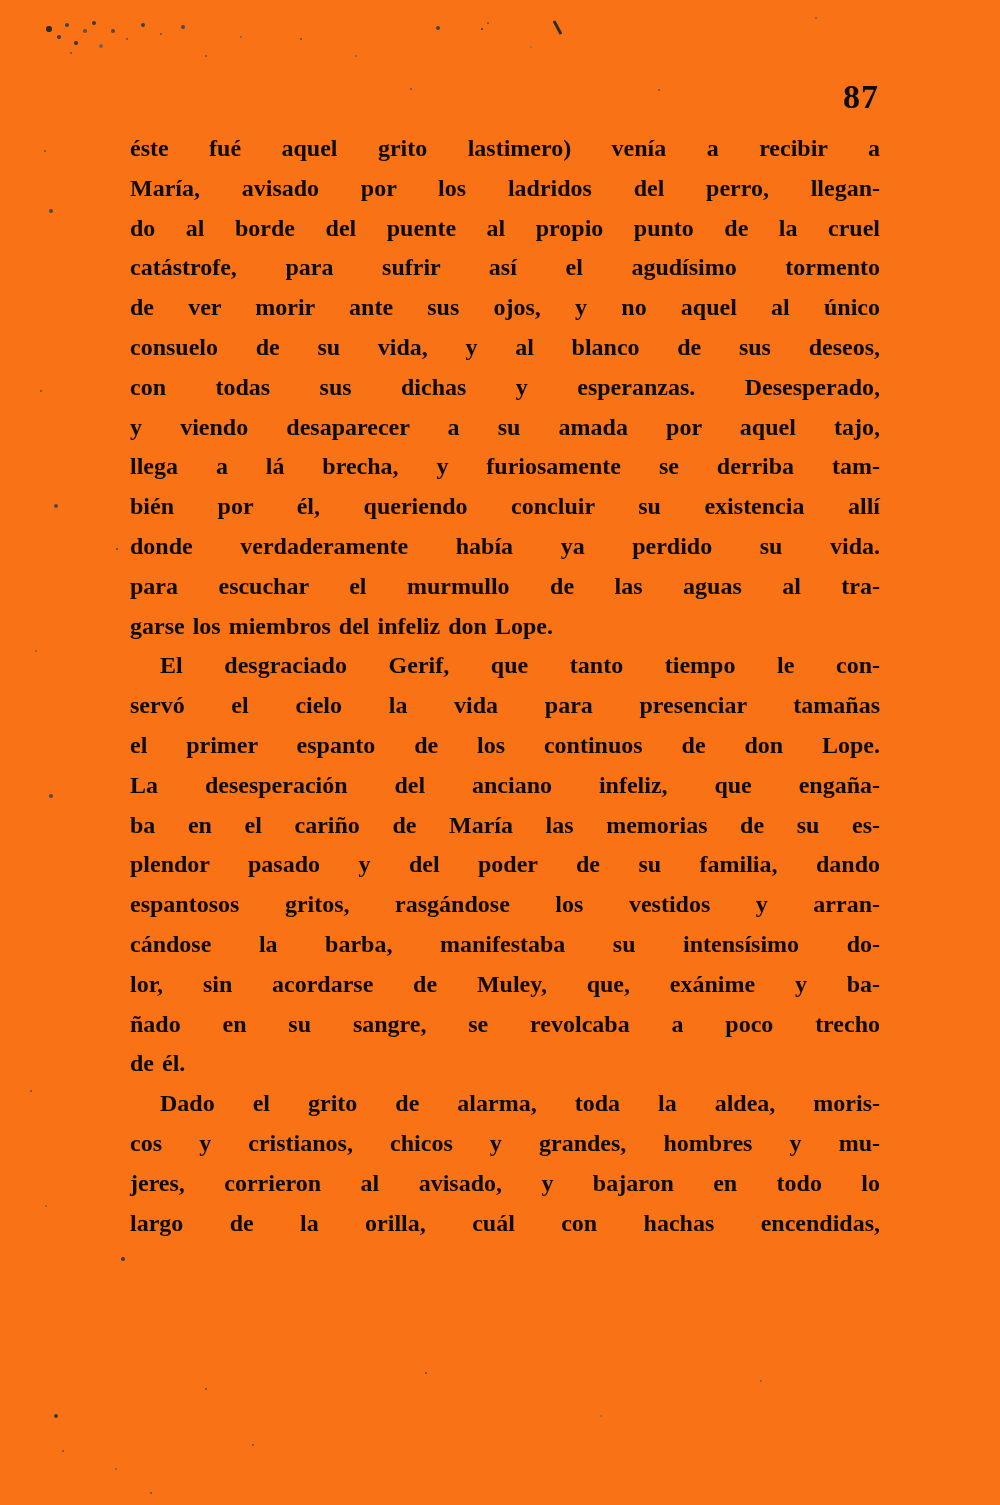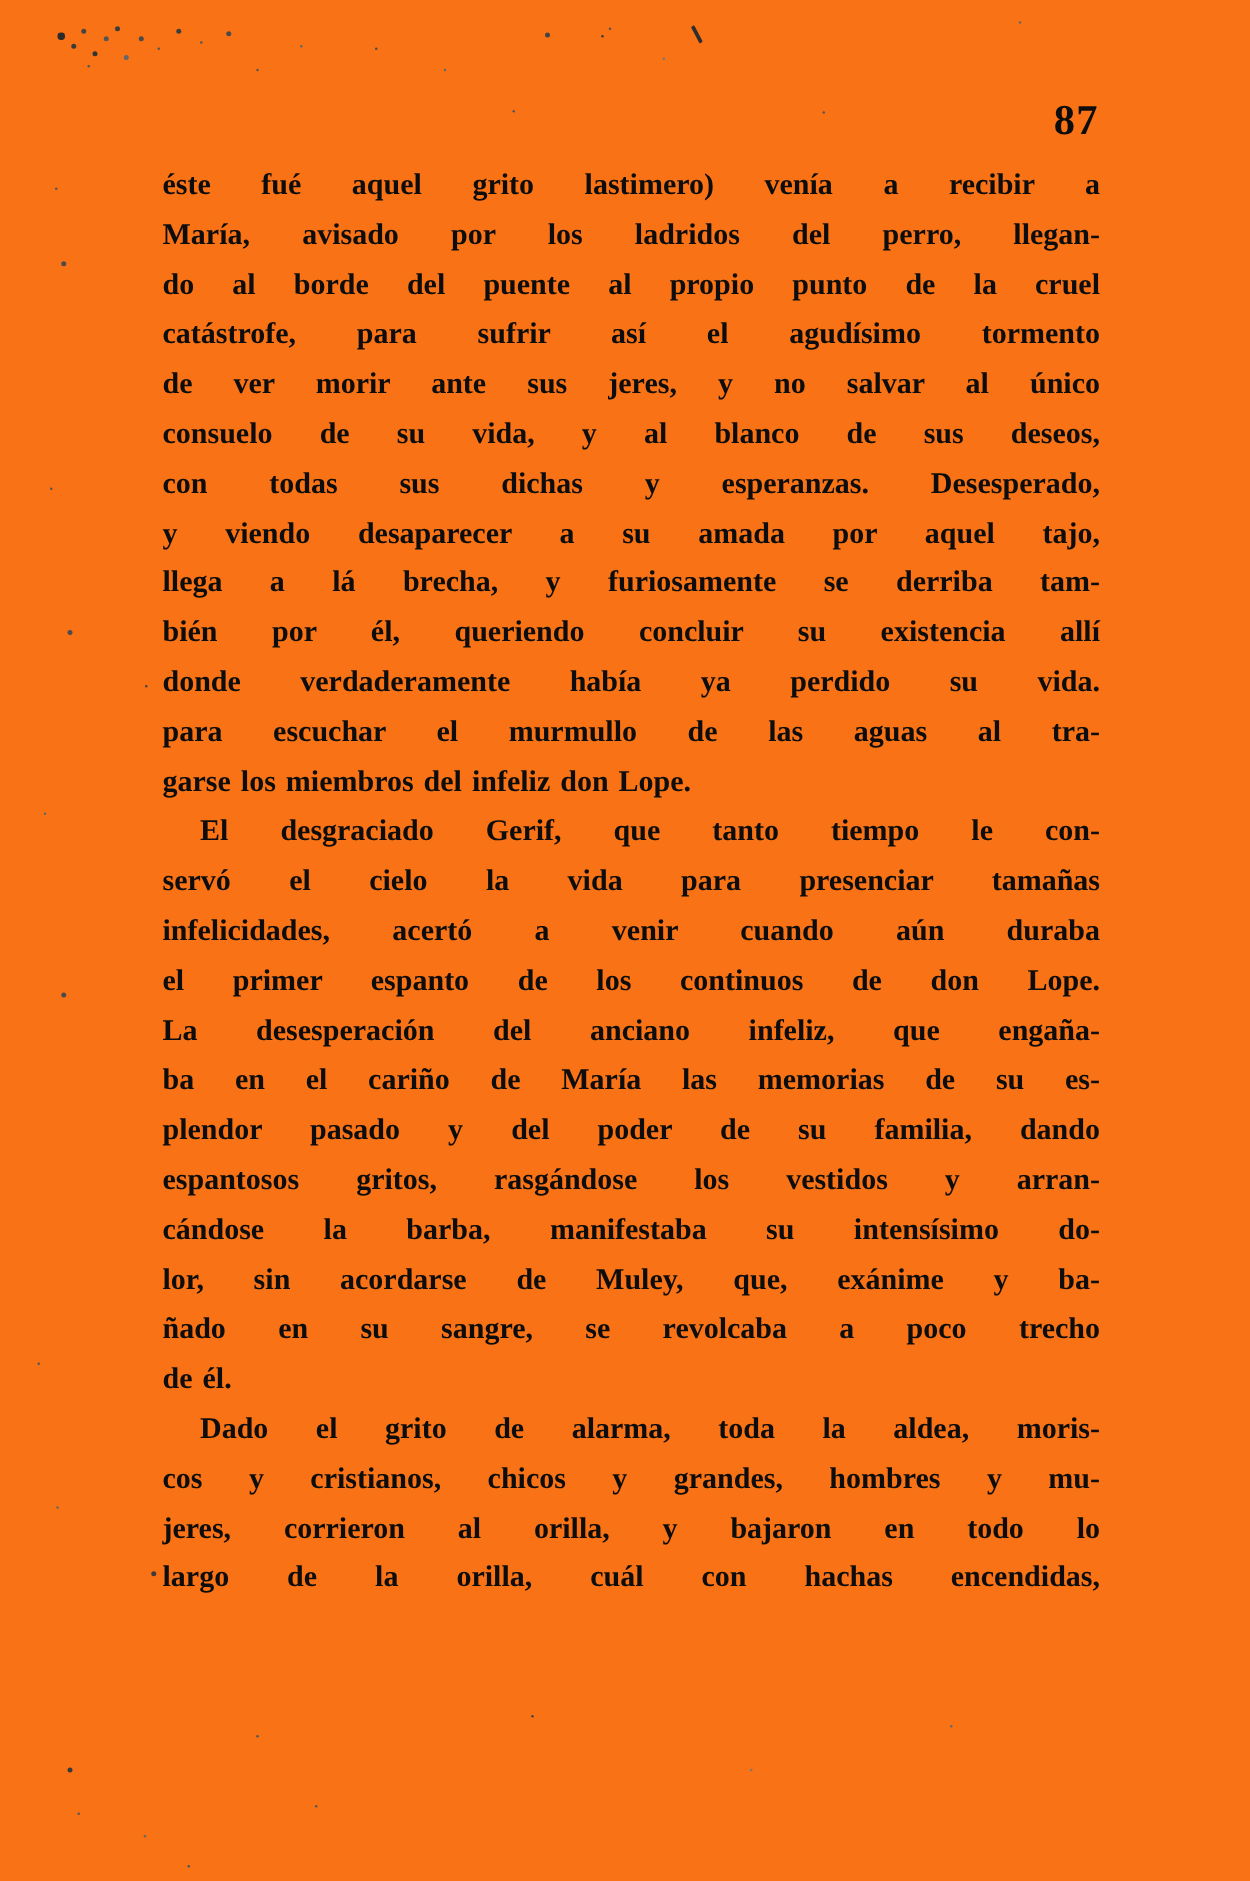--- a/index.html
+++ b/index.html
@@ -121,39 +121,38 @@
   <div class="noise"></div>
   <div class="stray-stroke"></div>
 
   <div class="page-number">87</div>
 
   <main class="text-block">
       <div class="line">éste fué aquel grito lastimero) venía a recibir a</div>
       <div class="line">María, avisado por los ladridos del perro, llegan-</div>
       <div class="line">do al borde del puente al propio punto de la cruel</div>
       <div class="line">catástrofe, para sufrir así el agudísimo tormento</div>
-      <div class="line">de ver morir ante sus jeres, y no salvar al único</div>
+      <div class="line">de ver morir ante sus ojos, y no aquel al único</div>
       <div class="line">consuelo de su vida, y al blanco de sus deseos,</div>
       <div class="line">con todas sus dichas y esperanzas. Desesperado,</div>
       <div class="line">y viendo desaparecer a su amada por aquel tajo,</div>
       <div class="line">llega a lá brecha, y furiosamente se derriba tam-</div>
       <div class="line">bién por él, queriendo concluir su existencia allí</div>
       <div class="line">donde verdaderamente había ya perdido su vida.</div>
       <div class="line">para escuchar el murmullo de las aguas al tra-</div>
       <div class="line end">garse los miembros del infeliz don Lope.</div>
       <div class="line indent">El desgraciado Gerif, que tanto tiempo le con-</div>
       <div class="line">servó el cielo la vida para presenciar tamañas</div>
-      <div class="line">infelicidades, acertó a venir cuando aún duraba</div>
       <div class="line">el primer espanto de los continuos de don Lope.</div>
       <div class="line">La desesperación del anciano infeliz, que engaña-</div>
       <div class="line">ba en el cariño de María las memorias de su es-</div>
       <div class="line">plendor pasado y del poder de su familia, dando</div>
       <div class="line">espantosos gritos, rasgándose los vestidos y arran-</div>
       <div class="line">cándose la barba, manifestaba su intensísimo do-</div>
       <div class="line">lor, sin acordarse de Muley, que, exánime y ba-</div>
       <div class="line">ñado en su sangre, se revolcaba a poco trecho</div>
       <div class="line end">de él.</div>
       <div class="line indent">Dado el grito de alarma, toda la aldea, moris-</div>
       <div class="line">cos y cristianos, chicos y grandes, hombres y mu-</div>
-      <div class="line">jeres, corrieron al orilla, y bajaron en todo lo</div>
+      <div class="line">jeres, corrieron al avisado, y bajaron en todo lo</div>
       <div class="line">largo de la orilla, cuál con hachas encendidas,</div>
     </main>
 </div>
 
 </body></html>

